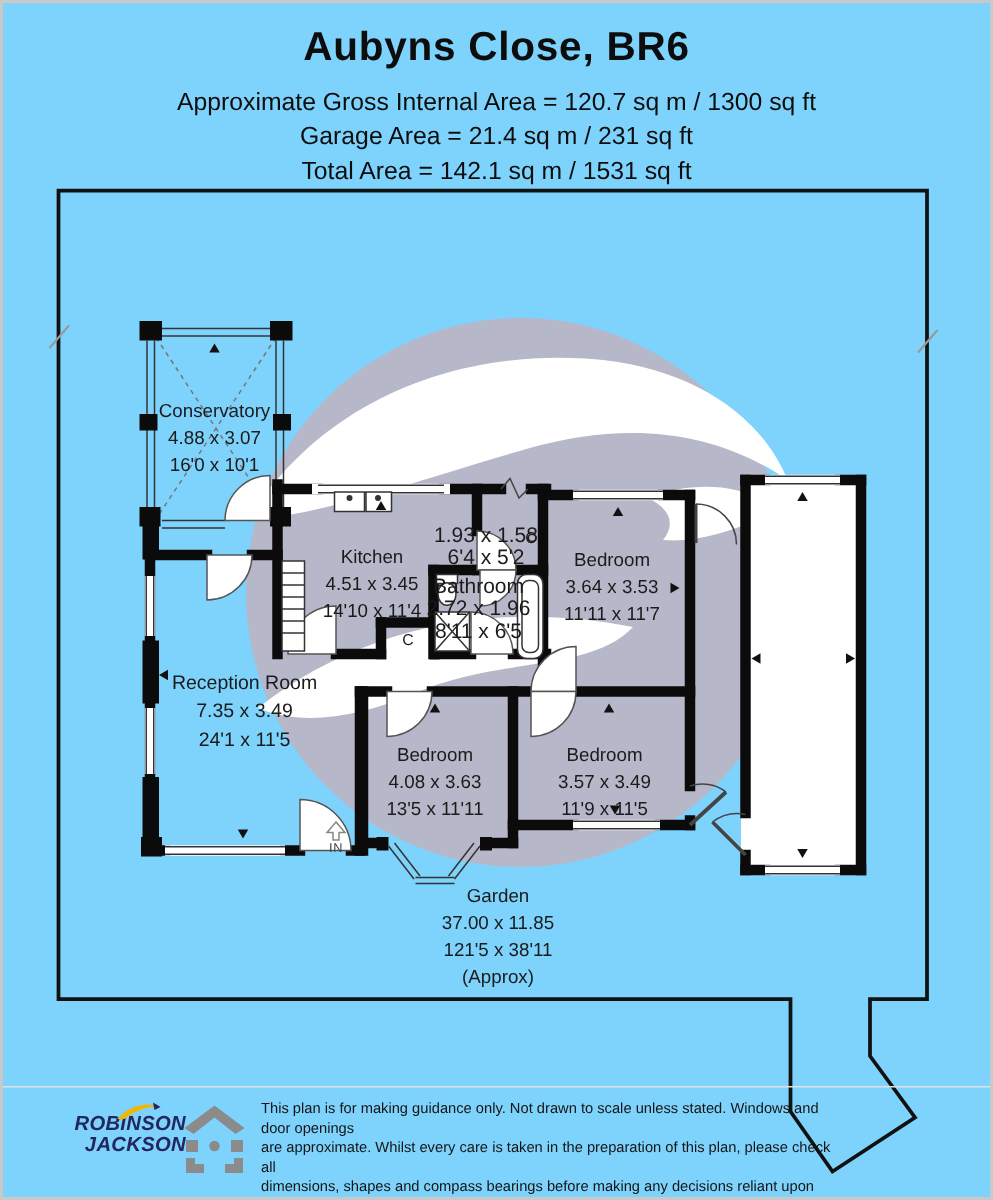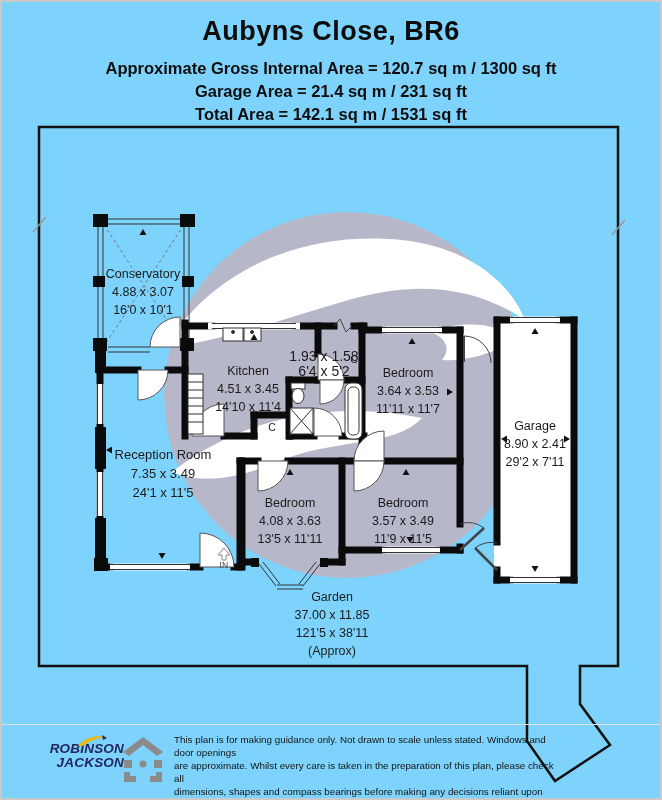--- a/index.html
+++ b/index.html
@@ -1,19 +1,19 @@
 <!DOCTYPE html>
 <html><head>
 <meta charset="utf-8">
 <style>
   html,body{margin:0;padding:0;background:#fff;}
   .page{position:relative;width:662px;height:800px;background:#7dd3fc;border:2px solid #c9c9c9;box-sizing:border-box;overflow:hidden;font-family:"Liberation Sans",sans-serif;}
   .hdr{position:absolute;left:0;top:14px;width:658px;text-align:center;color:#0d0d0d;}
   .hdr .title{font-size:27px;font-weight:bold;letter-spacing:.5px;margin-bottom:10px;}
-  .hdr .aline{font-size:16.5px;line-height:23px;font-weight:bold;}
+  .hdr .aline{font-size:16.5px;line-height:23px;}
   svg.plan{position:absolute;left:0;top:0;}
   .lbl{position:absolute;transform:translateX(-50%);text-align:center;white-space:nowrap;color:#1b1b1b;font-size:12.5px;line-height:18px;}
   .lbl.small{font-size:14px;line-height:15px;}
   .lbl.big{font-size:13px;line-height:19px;}
   .lbl.tiny{font-size:10.5px;line-height:12px;}
   .lbl.in{font-size:8.5px;font-weight:normal;color:#444;letter-spacing:.5px;line-height:9px;}
   .foot-sep{position:absolute;left:0;top:722px;width:658px;height:1px;background:#e0e0e0;}
   .brand{position:absolute;left:30px;top:740px;width:92px;text-align:right;color:#23265f;font-weight:bold;font-style:italic;font-size:13.5px;line-height:14px;letter-spacing:.2px;}
   .brand-swoosh{position:absolute;left:74px;top:731px;}
   .pp-icon{position:absolute;left:116px;top:731px;}
@@ -246,20 +246,25 @@
     <div>Kitchen</div>
     <div>4.51 x 3.45</div>
     <div>14'10 x 11'4</div>
   </div>
 
   <div class="lbl small" style="left:322px;top:347px">
     <div>1.93 x 1.58</div>
     <div>6'4 x 5'2</div>
   </div>
 
+  <div class="lbl small" style="left:317px;top:381px">
+    <div>Bathroom</div>
+    <div>2.72 x 1.96</div>
+    <div>8'11 x 6'5</div>
+  </div>
 
   <div class="lbl" style="left:406px;top:362px">
     <div>Bedroom</div>
     <div>3.64 x 3.53</div>
     <div>11'11 x 11'7</div>
   </div>
 
   <div class="lbl big" style="left:161px;top:443px">
     <div>Reception Room</div>
     <div>7.35 x 3.49</div>
@@ -271,25 +276,20 @@
     <div>4.08 x 3.63</div>
     <div>13'5 x 11'11</div>
   </div>
 
   <div class="lbl" style="left:401px;top:492px">
     <div>Bedroom</div>
     <div>3.57 x 3.49</div>
     <div>11'9 x 11'5</div>
   </div>
 
-  <div class="lbl" style="left:533px;top:415px">
-    <div>Garage</div>
-    <div>8.90 x 2.41</div>
-    <div>29'2 x 7'11</div>
-  </div>
 
   <div class="lbl" style="left:330px;top:586px">
     <div>Garden</div>
     <div>37.00 x 11.85</div>
     <div>121'5 x 38'11</div>
     <div>(Approx)</div>
   </div>
 
   <div class="lbl tiny" style="left:352px;top:351px">C</div>
   <div class="lbl tiny" style="left:270px;top:419px">C</div>

